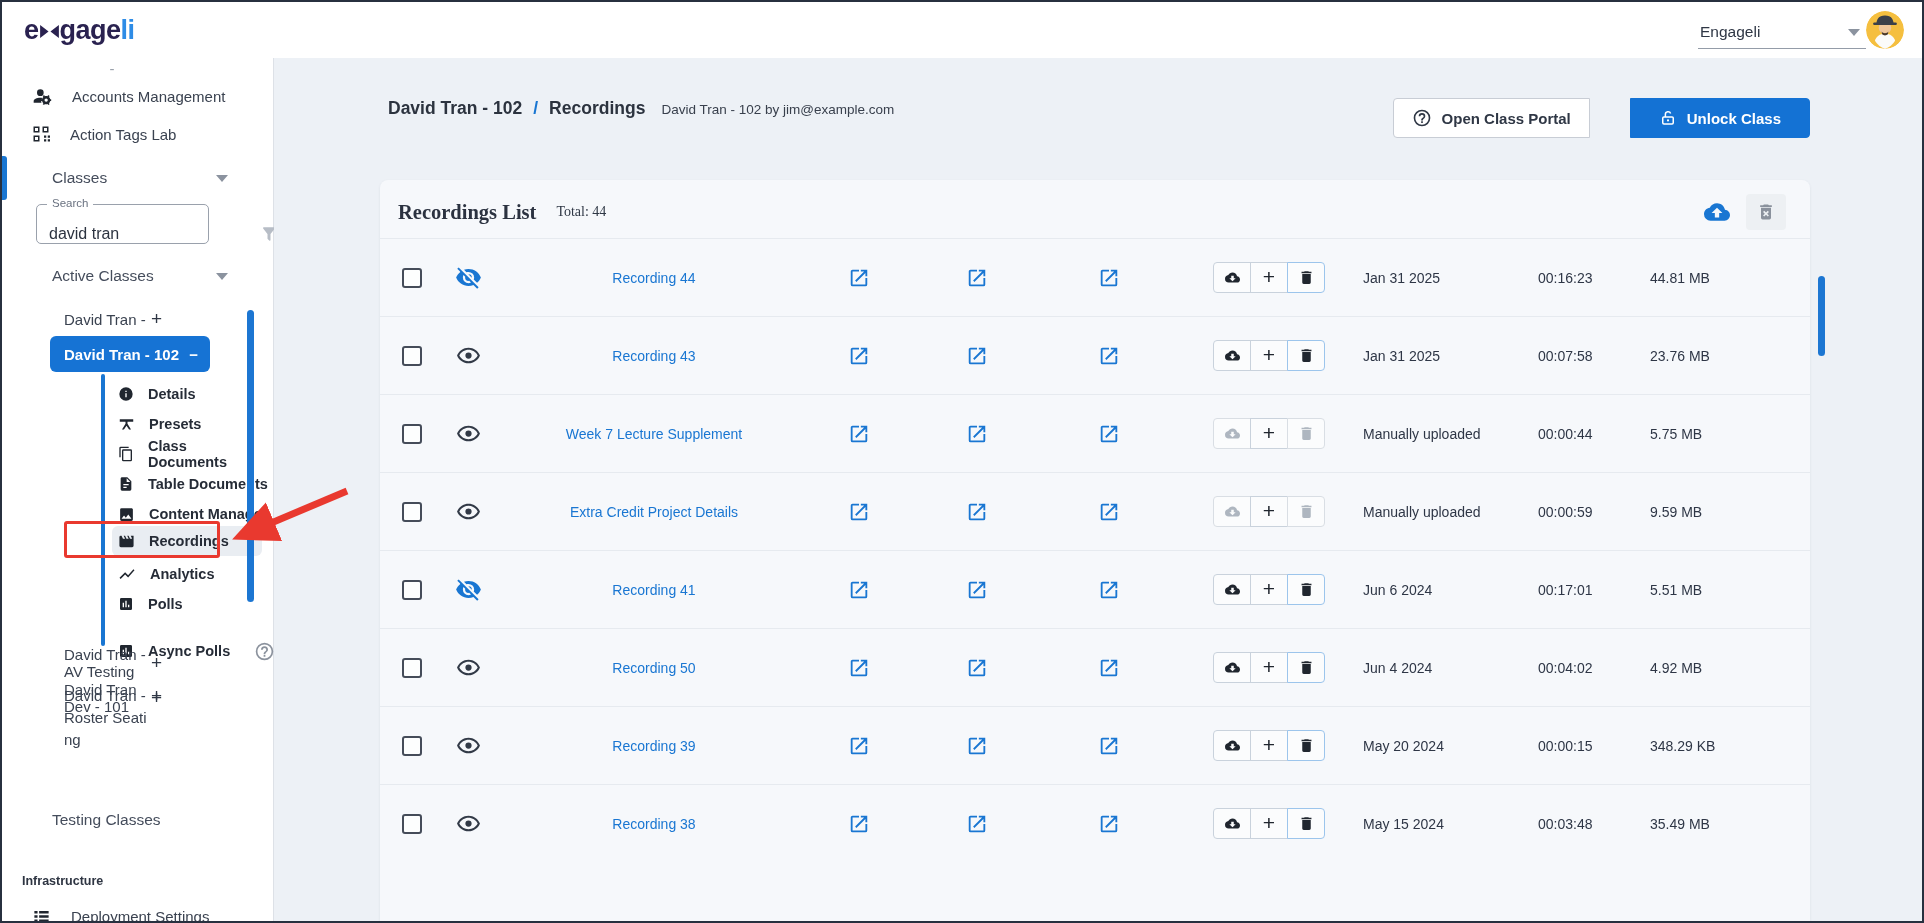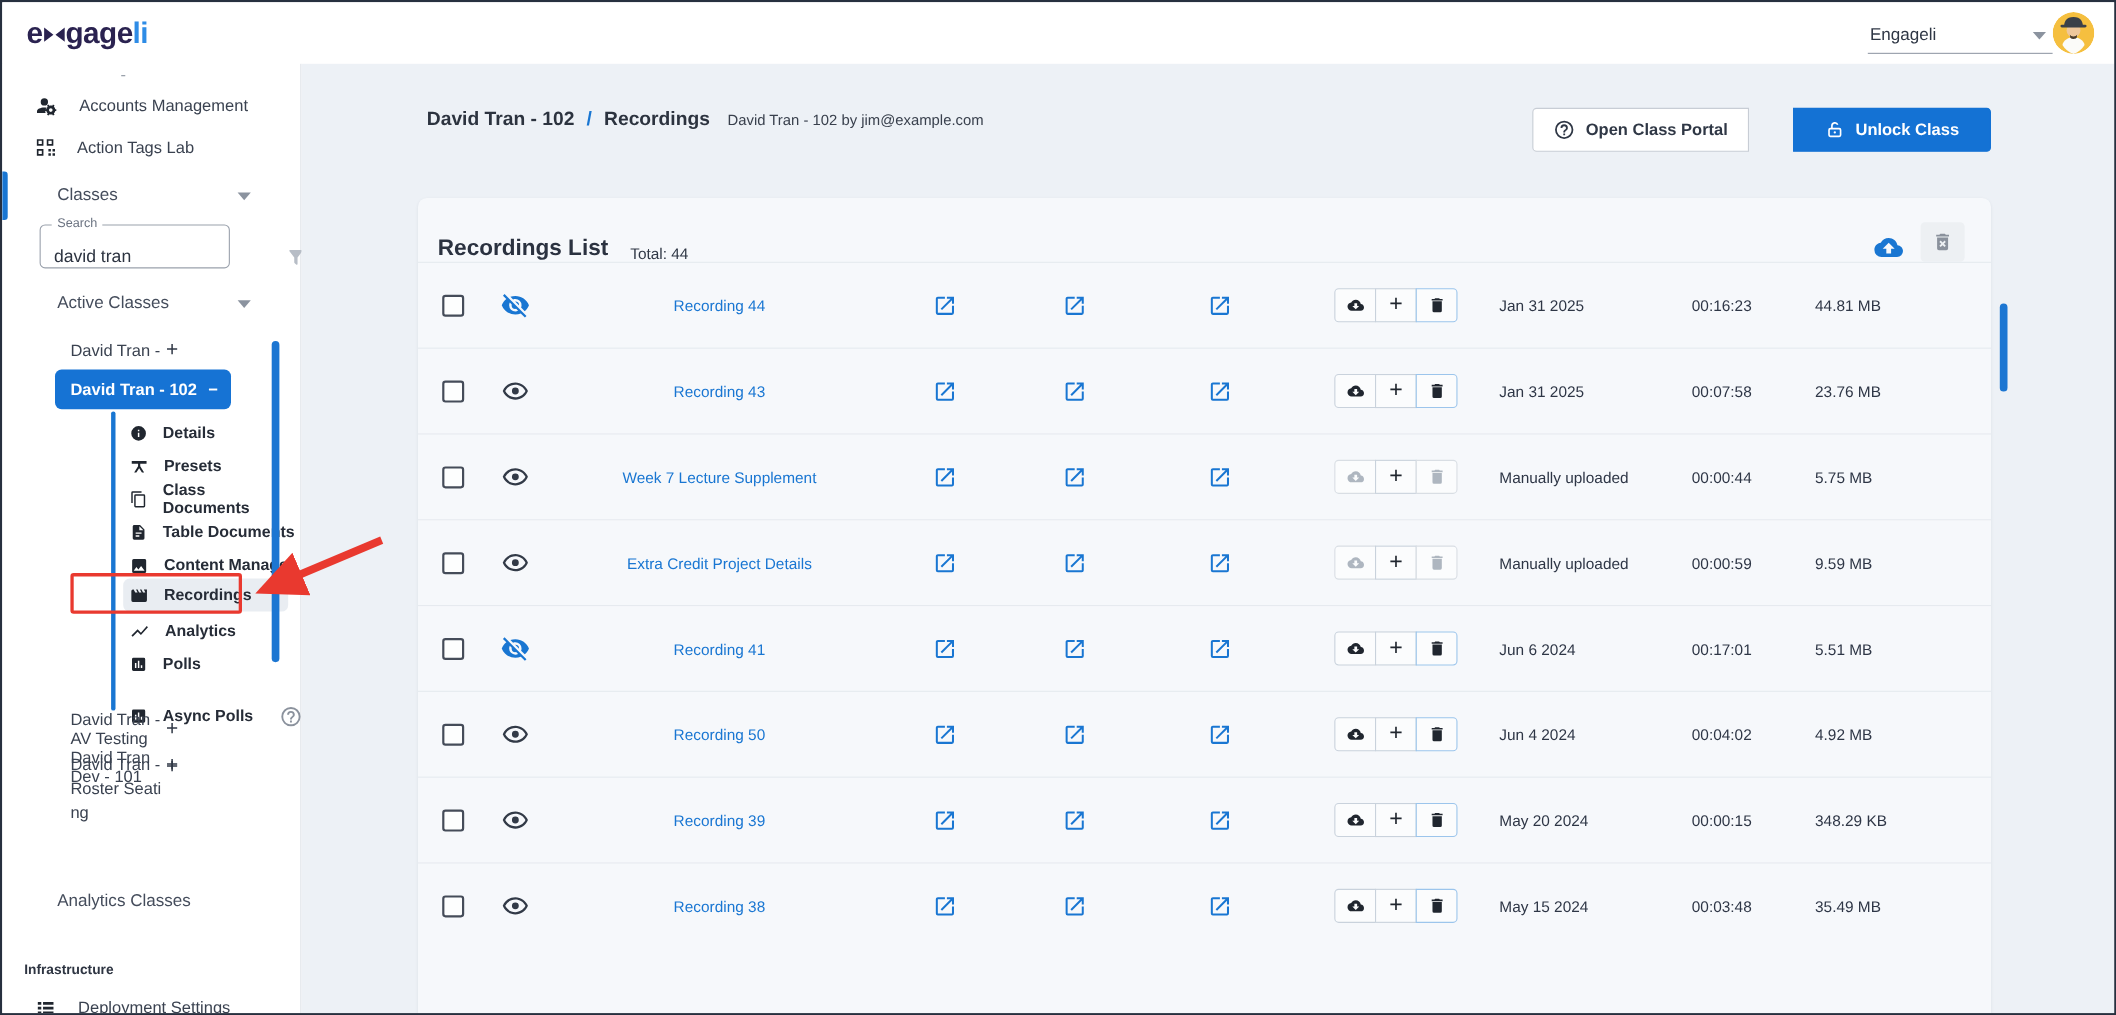--- a/index.html
+++ b/index.html
@@ -50,21 +50,21 @@
   .crumb-strong { font-size:17.5px; font-weight:700; color:#2c333f; }
   .crumb-sep { font-size:17.5px; font-weight:700; color:#1976d2; padding:0 3px; }
   .crumb-sub { font-size:13.5px; color:#39404d; margin-left:8px; }
   .actions { position:absolute; top:40px; right:112px; display:flex; height:40px;gap:40px; }
   .btn { display:flex; align-items:center; gap:10px; font-family:inherit; font-size:15px; cursor:pointer; }
   .btn-portal { background:#fff; border:1px solid #c8cdd5; border-radius:4px 0 0 4px; color:#2f3745; padding:0 18px; font-weight:600; }
   .btn-unlock { background:#1472d4; border:1px solid #1472d4; border-radius:0 4px 4px 0; color:#fff; padding:0 28px; font-weight:600; }
 
   
   .card { position:absolute; left:106px; top:122px; width:1430px; bottom:0; background:#f6f8fb; border-radius:8px 8px 0 0; box-shadow:0 1px 3px rgba(30,40,60,.08); }
-  .card-head { display:flex; align-items:flex-end; height:58px; padding:6px 24px 0 18px; }
+  .card-head { display:flex; align-items:center; height:58px; padding:6px 24px 0 18px;font-family:Liberation Serif, serif; }
   .card-title { font-size:20.5px; font-weight:700; color:#2b3240; }
   .card-total { font-size:14px; color:#2f3745; margin-left:20px; }
   .card-head .spacer { flex:1; }
   .icon-btn { border:none; background:transparent; cursor:pointer; display:flex; align-items:center; justify-content:center; }
   .upload-btn { color:#1976d2; margin-right:12px; }
   .trashx-btn { width:40px; height:36px; background:#edf0f3; border-radius:4px; color:#8a919c; }
 
   .tgrid { display:grid; grid-template-columns:40px 72px 300px 110px 125px 140px 180px 175px 112px 1fr; padding-left:12px; align-items:center; }
   .thead { height:40px; font-size:13.5px; color:#353c49; }
   .thead .hc { text-align:center; }
@@ -293,21 +293,21 @@
       <div class="class-row" style="top:625px;height:30px">
         <span>David Tran Dev - 101</span>
         <span class="pm">+</span>
       </div>
       <div class="class-row" style="top:627px;height:46px;align-items:flex-start">
         <span class="wrap-name">David Tran - Roster Seating</span>
         <span class="pm">+</span>
       </div>
 
       <div class="sec-row" style="top:742px">
-        <span>Analytics Classes</span>
+        <span>Testing Classes</span>
         <span class="caret-right"></span>
       </div>
 
       <div class="infra-label">Infrastructure</div>
 
       <div class="nav-item" style="top:840px">
         <svg width="19" height="19" viewBox="0 0 24 24">
             <path fill="#20262f" d="M3 5h4v3.2H3zm0 5.4h4v3.2H3zm0 5.4h4V19H3zM9 5h12v3.2H9zm0 5.4h12v3.2H9zm0 5.4h12V19H9z"></path>
           </svg>
         <span>Deployment Settings</span>

